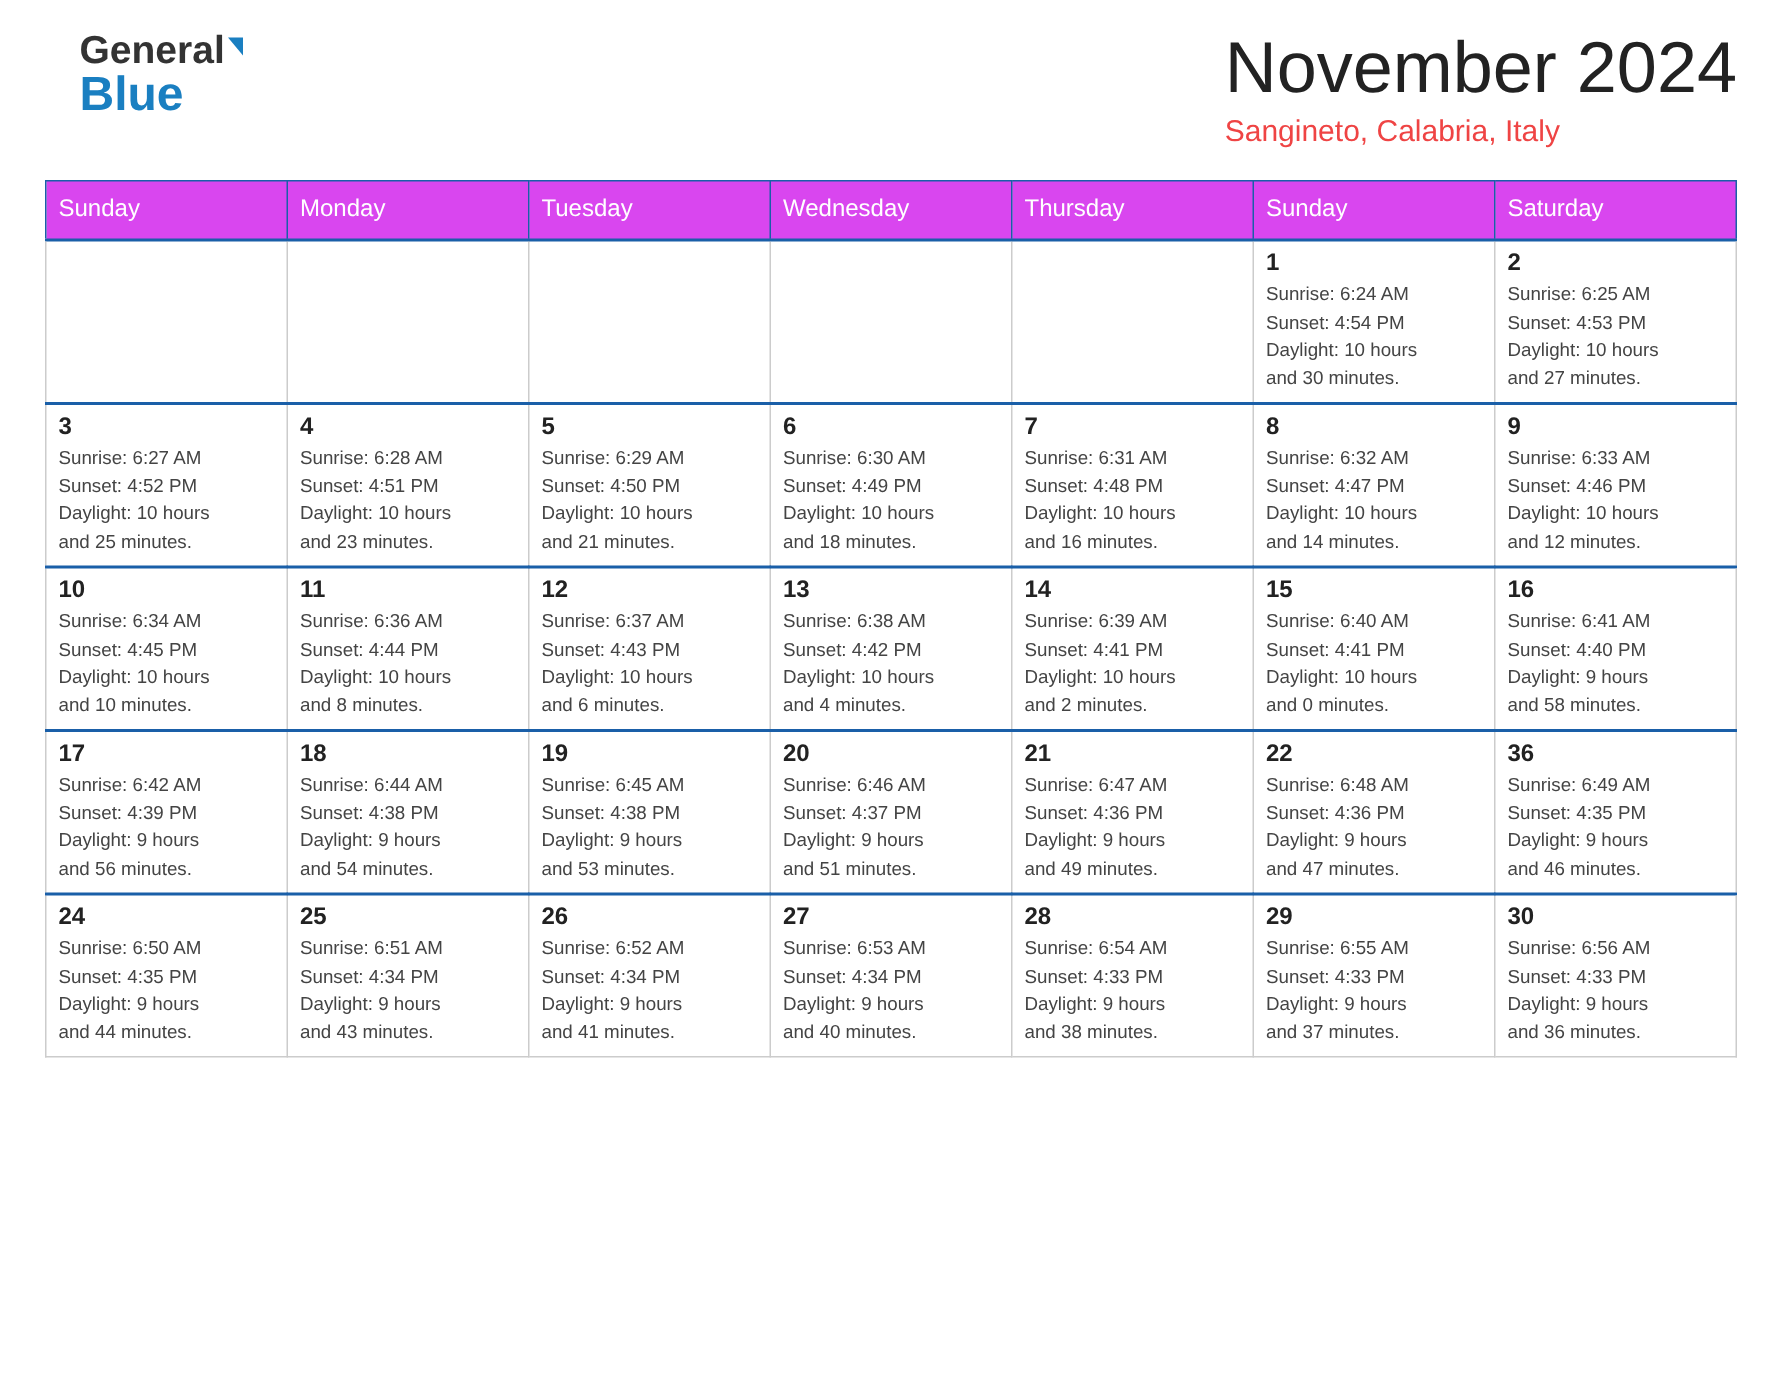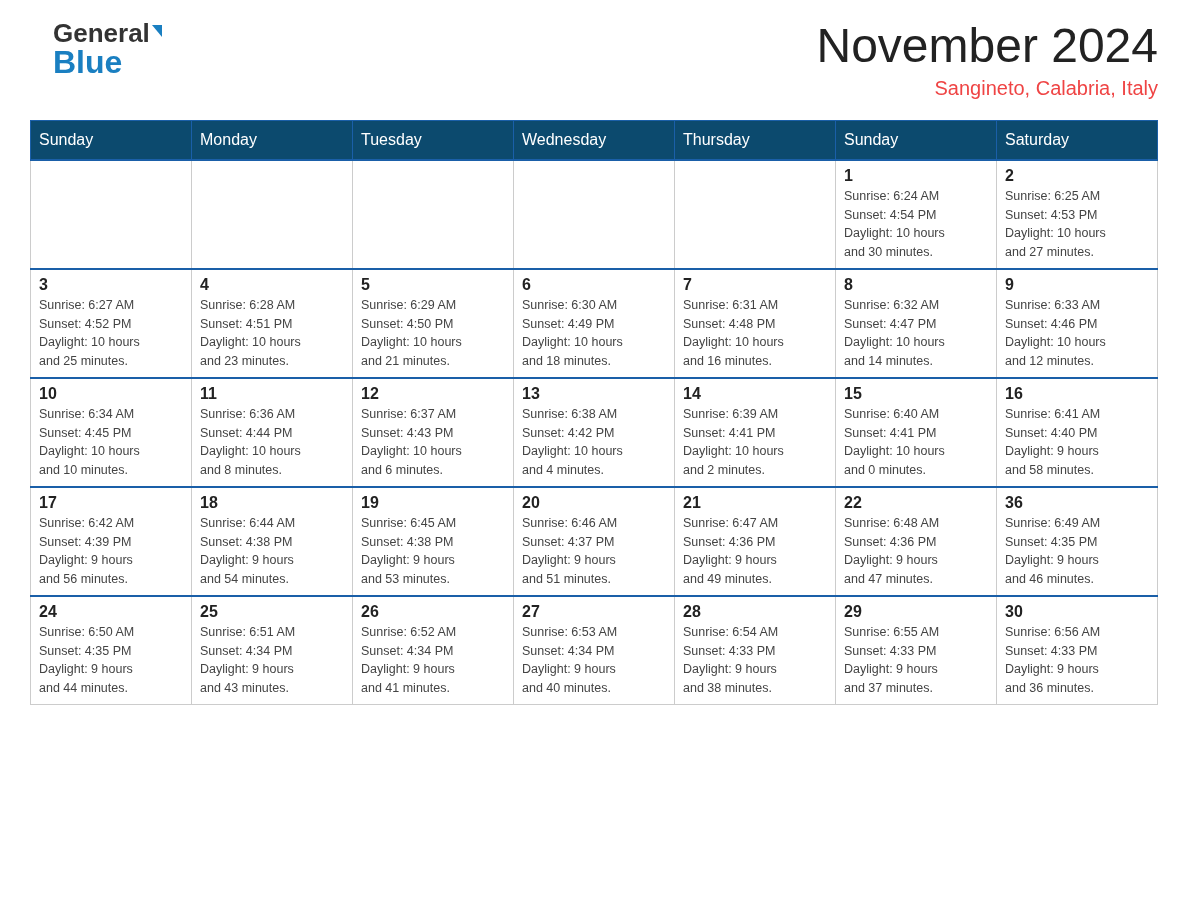--- a/index.html
+++ b/index.html
@@ -39,40 +39,39 @@
       height: 0;
       border-left: 10px solid transparent;
       border-right: 0px solid transparent;
       border-top: 12px solid #1a7fc1;
       margin-left: 2px;
       vertical-align: middle;
       position: relative;
       top: -2px;
     }
     .title-block {
-      text-align: right;
     }
     .calendar-title {
       font-size: 48px;
       font-weight: normal;
       color: #222;
       line-height: 1.1;
     }
     .calendar-subtitle {
       font-size: 20px;
       color: #ef4444;
       margin-top: 4px;
     }
     .calendar {
       width: 100%;
       border-collapse: collapse;
       border: 1px solid #aaa;
     }
     .calendar th {
-      background: #0c4a6e;
+      background: #d946ef;
       color: #fff;
       padding: 10px 8px;
       font-size: 16px;
       font-weight: normal;
       text-align: left;
       border: 1px solid #1a5fa8;
     }
     .calendar td {
       vertical-align: top;
       padding: 6px 8px;

